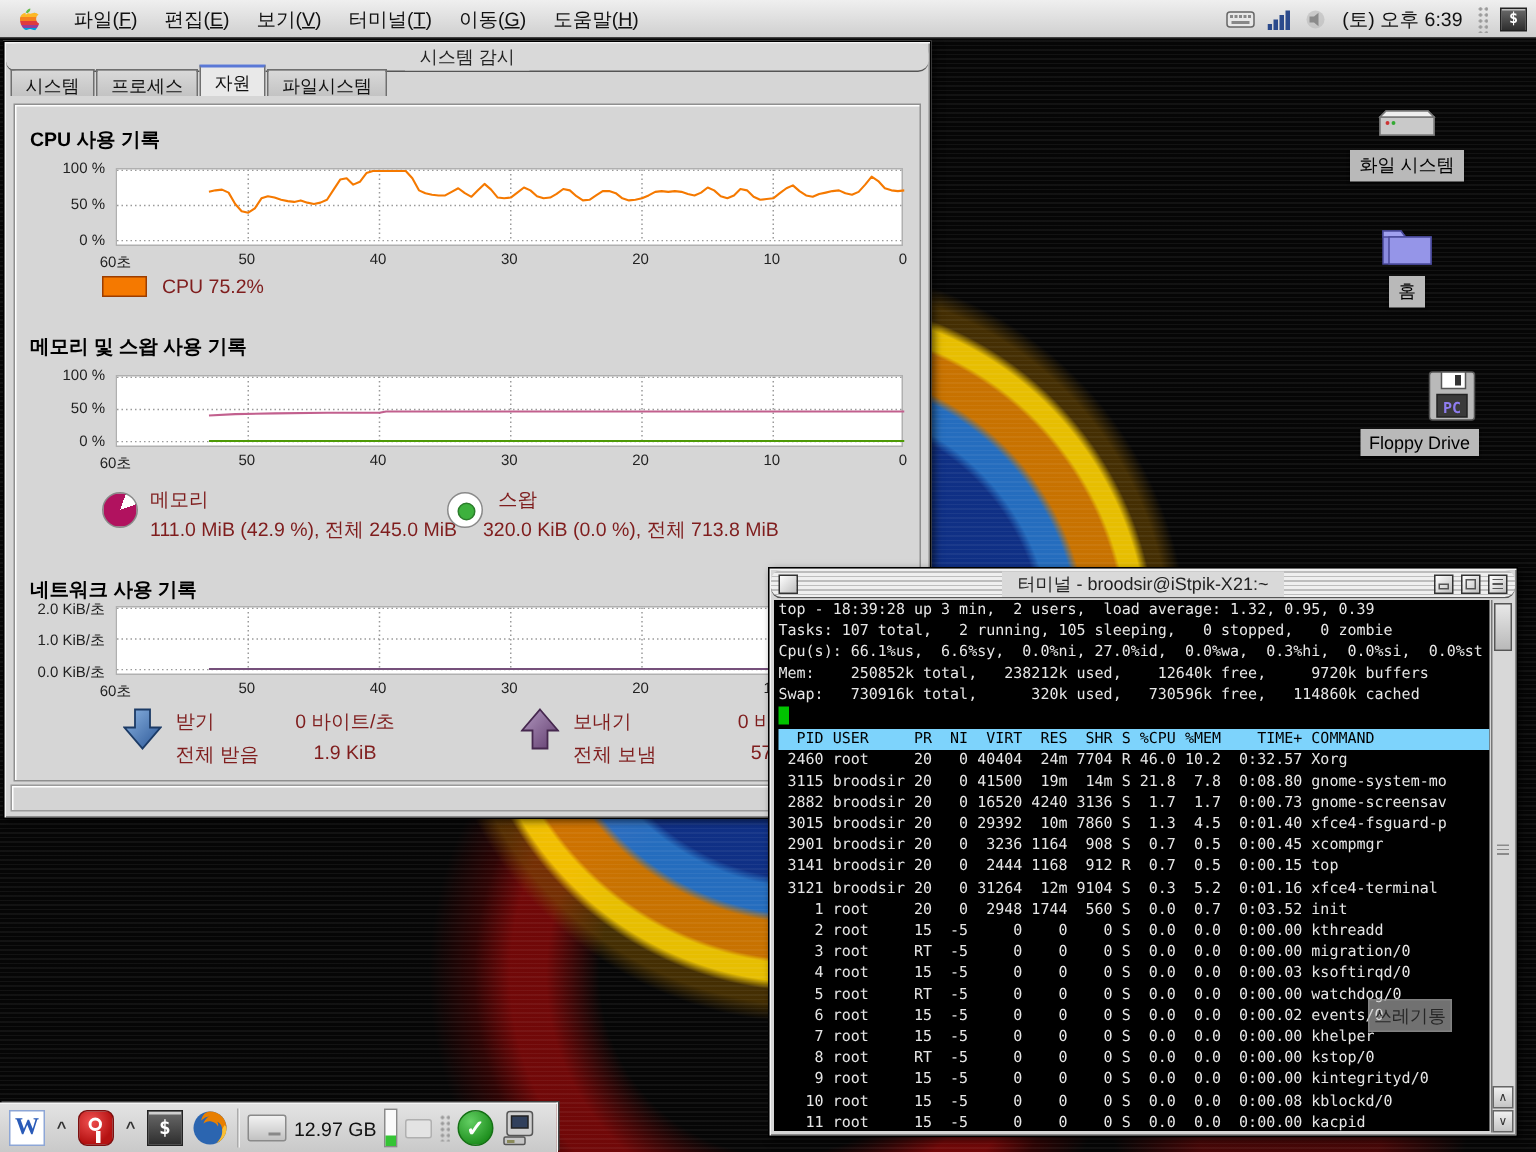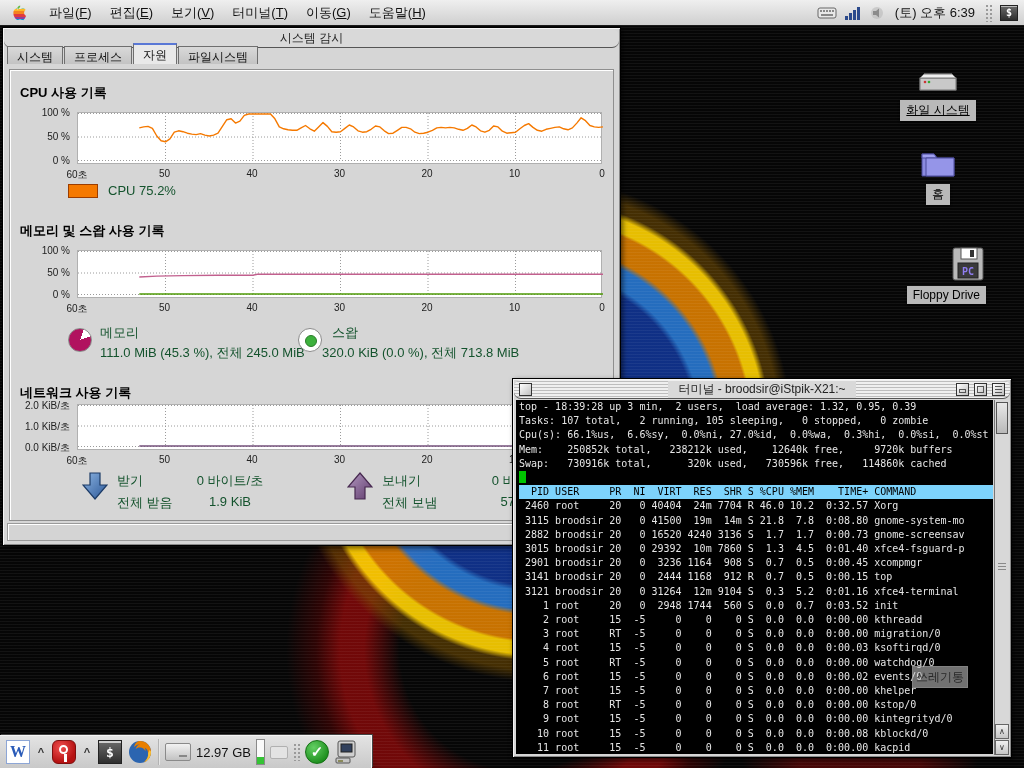--- a/index.html
+++ b/index.html
@@ -62,21 +62,21 @@
     background:linear-gradient(#d9d9d9,#c3c3c3); margin-right:1px; height:18px; white-space:nowrap; }
   #sysmon .tab.active { background:#e9e9e9; border-top:2px solid #5a78d6; height:21px; position:relative; z-index:1; }
   #sysmon .panel { position:absolute; left:6px; right:6px; top:41px; height:452px;
     border:1px solid #8f8f8f; box-shadow:inset 1px 1px 0 #fff; background:#d6d6d6; }
   .sec-heading { position:absolute; left:10px; font-weight:bold; font-size:13px; color:#000; white-space:nowrap; }
   .plot { position:absolute; left:67px; width:525px; background:#fff; border:1px solid #b0b0b0; }
   .ylabel { position:absolute; font-size:10px; color:#222; width:58px; text-align:right; white-space:nowrap; }
   .xlabels { position:absolute; left:67px; width:525px; height:12px; }
   .xlabels span { position:absolute; transform:translateX(-50%); font-size:10px; color:#222; white-space:nowrap; }
   .legend-swatch { position:absolute; width:30px; height:14px; border:1px solid #9c3d00; background:#f57900; }
-  .legend-text { position:absolute; font-size:13px; color:#14532d; white-space:nowrap; }
+  .legend-text { position:absolute; font-size:13px; color:#7f1d1d; white-space:nowrap; }
   .legend-icon { position:absolute; width:24px; height:24px; border-radius:50%; border:1px solid #8a8a8a; background:#fff; }
   #mem-pie { background:conic-gradient(from 20deg, #fff 0 14%, #b1125f 14% 100%); }
   #swap-dot::after { content:""; position:absolute; left:6px; top:6px; width:10px; height:10px; border-radius:50%;
     background:#3db13d; border:1px solid #2c7d2c; }
   .net-arrow { position:absolute; width:26px; height:28px; }
   .statusbar { position:absolute; left:4px; right:4px; bottom:4px; height:18px;
     border:1px solid #9a9a9a; box-shadow:inset 1px 1px 0 #fff; background:#d4d4d4; }
 
   
   #terminal { left:512px; top:378px; width:500px; height:380px; z-index:3; }
@@ -191,21 +191,21 @@
             <polygon points="3,5 6,5 9,2.5 9,11.5 6,9 3,9" fill="#8b8b8b"></polygon>
           </svg>
       </span>
       <span class="clock">(토) 오후 6:39</span>
       <span class="handle-dots"></span>
       <span class="mini-term">$</span>
     </span>
   </div>
 
   <div id="desktop-icons">
-      <div class="dicon" style="left: 890px; top: 58px; text-decoration: underline;">
+      <div class="dicon" style="left: 890px; top: 58px;">
         <div class="glyph">
           <svg width="40" height="30" viewBox="0 0 40 30">
             <path d="M6 8 L34 8 L38 12 L38 24 L2 24 L2 12 Z" fill="#d9d9d9" stroke="#777"></path>
             <rect x="2" y="12" width="36" height="12" fill="#c9c9c9" stroke="#777"></rect>
             <path d="M6 8 L34 8 L38 12 L2 12 Z" fill="#efefef" stroke="#777"></path>
             <circle cx="7" cy="16" r="1.3" fill="#c33"></circle>
             <circle cx="11" cy="16" r="1.3" fill="#3a3"></circle>
           </svg>
         </div>
         <div class="dlabel">화일 시스템</div>
@@ -297,21 +297,21 @@
           <span style="left: 0px;">60초</span>
           <span style="left: 87.5px;">50</span>
           <span style="left: 175px;">40</span>
           <span style="left: 262.5px;">30</span>
           <span style="left: 350px;">20</span>
           <span style="left: 437.5px;">10</span>
           <span style="left: 525px;">0</span>
         </div>
       <div class="legend-icon" id="mem-pie" style="left:58px; top:258px"></div>
       <div class="legend-text" style="left:90px; top:254px">메모리</div>
-      <div class="legend-text" style="left:90px; top:274px">111.0 MiB (45.3 %), 전체 245.0 MiB</div>
+      <div class="legend-text" style="left:90px; top:274px">111.0 MiB (42.9 %), 전체 245.0 MiB</div>
       <div class="legend-icon" id="swap-dot" style="left:288px; top:258px"></div>
       <div class="legend-text" style="left:322px; top:254px">스왑</div>
       <div class="legend-text" style="left:312px; top:274px">320.0 KiB (0.0 %), 전체 713.8 MiB</div>
 
       <div class="sec-heading" style="top:314px">네트워크 사용 기록</div>
       <div class="ylabel" style="left:2px; top:329px">2.0 KiB/초</div>
       <div class="ylabel" style="left:2px; top:350px">1.0 KiB/초</div>
       <div class="ylabel" style="left:2px; top:371px">0.0 KiB/초</div>
       <div id="chart-network" class="plot" style="top:334px; height:46px">
           <svg width="525" height="42">

